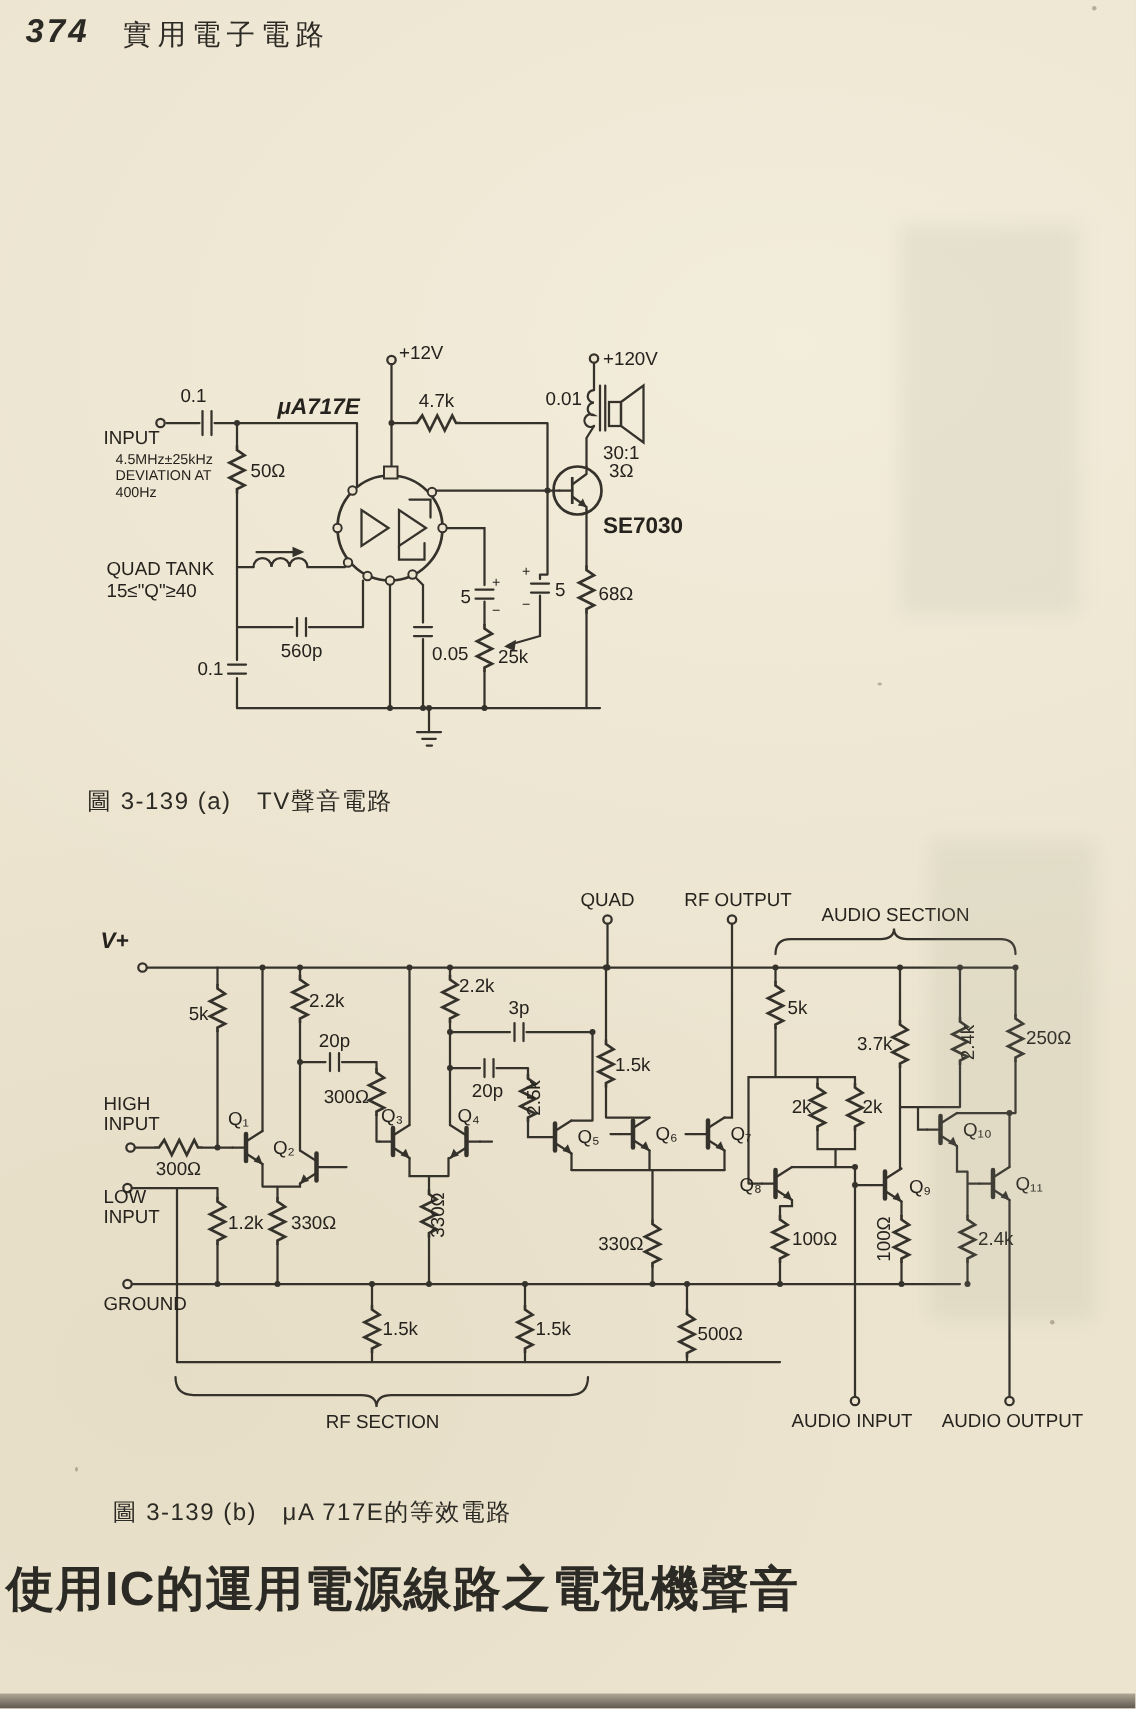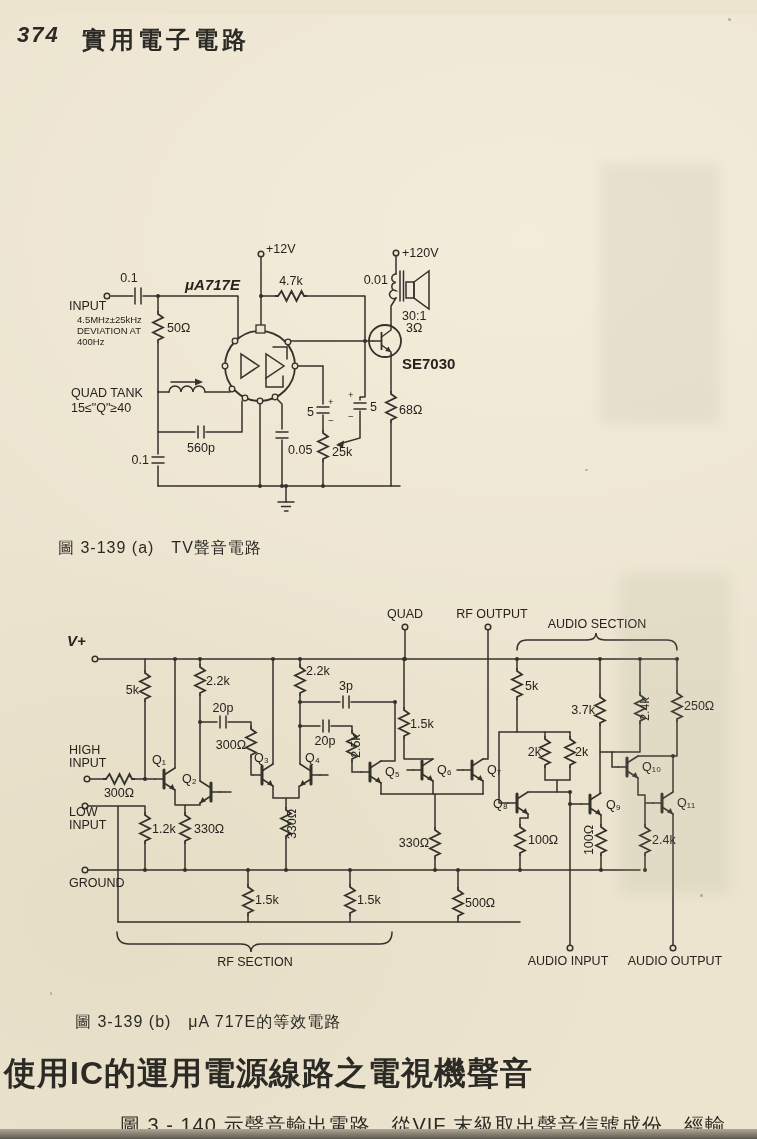--- a/index.html
+++ b/index.html
@@ -4,24 +4,24 @@
 <style>
   html,body{margin:0;padding:0;}
   body{width:757px;height:1139px;position:relative;overflow:hidden;
        font-family:"Liberation Sans","DejaVu Sans",sans-serif;
        background:#ece4cf;}
   .page{position:absolute;inset:0;
         background:
           radial-gradient(1200px 800px at 70% 20%, rgba(255,252,240,.35), rgba(0,0,0,0) 60%),
           radial-gradient(900px 700px at 15% 80%, rgba(210,200,170,.25), rgba(0,0,0,0) 55%),
           #ece4cf;}
-  .ink{color:#2c2a24;margin-top:14px;}
+  .ink{color:#2c2a24;}
   .hdr{position:absolute;top:8px;left:0;width:100%;}
   .hdr .num{position:absolute;left:17px;top:0;font-size:22px;font-weight:bold;font-style:italic;letter-spacing:2px;}
-  .hdr .title{position:absolute;left:82px;top:2px;font-size:24px;letter-spacing:4px;font-weight:bold;}
+  .hdr .title{position:absolute;left:82px;top:2px;font-size:19px;letter-spacing:4px;font-weight:normal;}
   .para{position:absolute;left:8px;top:62px;width:742px;font-size:21px;line-height:44px;letter-spacing:1.5px;font-weight:500;}
   .cap{position:absolute;font-size:16px;letter-spacing:1px;font-weight:500;}
   .capA{left:58px;top:524px;}
   .capB{left:75px;top:998px;font-size:16px;}
   .headline{position:absolute;left:4px;top:1038px;font-size:32px;font-weight:bold;letter-spacing:1px;}
   .closing{position:absolute;left:120px;top:1098px;font-size:20px;letter-spacing:1px;font-weight:500;}
   svg{position:absolute;overflow:visible;}
   .figA{left:55px;top:212px;}
   .figB{left:55px;top:588px;}
   .w{stroke:#35322c;stroke-width:1.5;fill:none;stroke-linecap:round;}
@@ -352,21 +352,20 @@
     <text class="lbl" x="597" y="242">2.4k</text>
     <text class="lbl" x="200" y="364" text-anchor="middle">RF SECTION</text>
     <text class="lbl" x="513" y="363" text-anchor="middle">AUDIO INPUT</text>
     <text class="lbl" x="620" y="363" text-anchor="middle">AUDIO OUTPUT</text>
   </svg>
 
   <div class="cap capB">圖 3-139 (b)　μA 717E的等效電路</div>
 
   <div class="headline">使用IC的運用電源線路之電視機聲音</div>
 
-  <div class="closing">圖 3 - 140 示聲音輸出電路。從VIF 末級取出聲音信號成份，經輸</div>
 
   <div class="ghost" style="left:600px;top:150px;width:120px;height:260px;"></div>
   <div class="ghost" style="left:620px;top:560px;width:110px;height:320px;"></div>
   <div class="speck" style="left:728px;top:4px;width:3px;height:3px;"></div>
   <div class="speck" style="left:585px;top:455px;width:3px;height:2px;"></div>
   <div class="speck" style="left:50px;top:978px;width:2px;height:3px;"></div>
   <div class="speck" style="left:700px;top:880px;width:3px;height:3px;"></div>
   <div class="edge"></div>
 </div>
 

